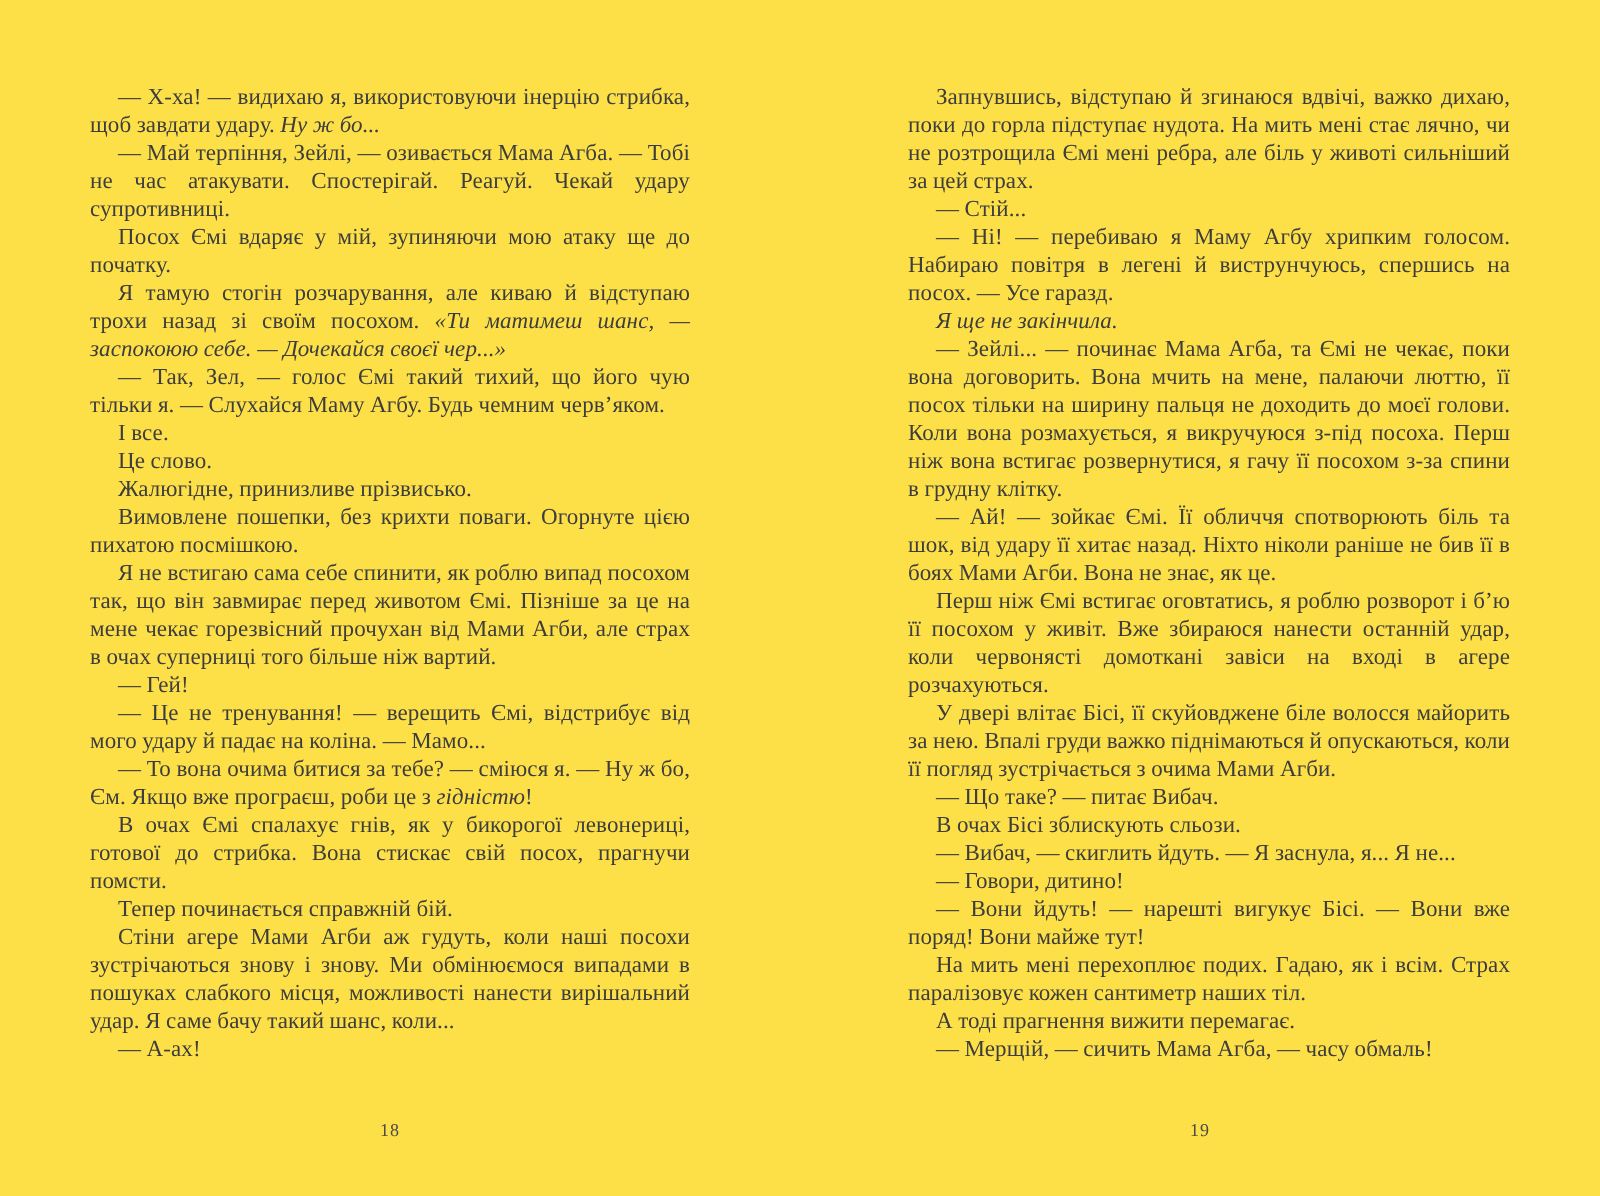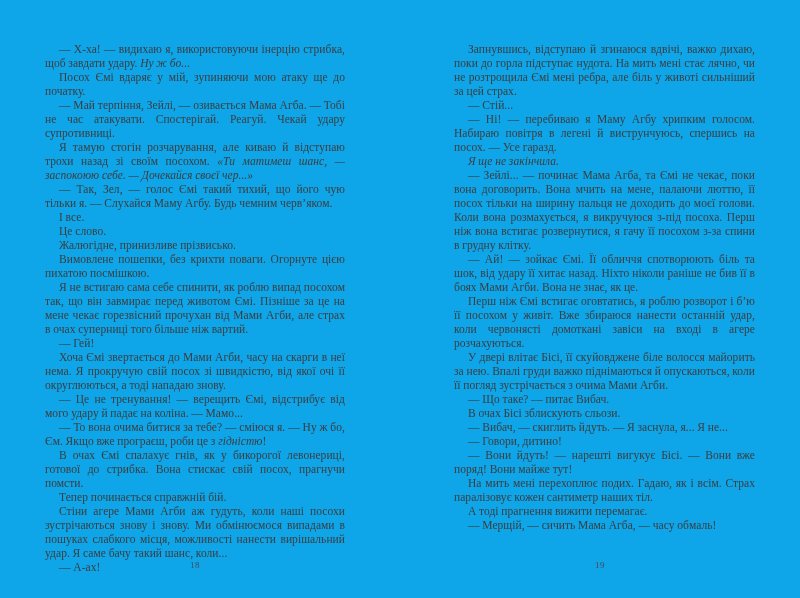--- a/index.html
+++ b/index.html
@@ -11,21 +11,21 @@
     width: 800px;
     height: 598px;
     font-family: "Liberation Serif", serif;
     color: #3d3d3d;
     overflow: hidden;
   }
   .spread {
     position: relative;
     width: 800px;
     height: 598px;
-    background: #0ea5e9;
+    background: #fde047;
   }
   .text-block {
     position: absolute;
     top: 42px;
     text-align: justify;
     font-size: 11.5px;
     line-height: 14px;
     letter-spacing: 0.05px;
     word-spacing: -0.2px;
     hyphens: auto;
@@ -50,31 +50,30 @@
   .pn-left  { left: 175px; }
   .pn-right { left: 580px; }
 </style>
 </head>
 <body>
 
 <div class="spread">
 
   <div class="text-block text-left">
       <p class="para"><span>— Х-ха! — видихаю я, використовуючи інерцію стрибка, щоб завдати удару. </span><span class="italic">Ну ж бо...</span></p>
+      <p class="para"><span>— Май терпіння, Зейлі, — озивається Мама Агба. — Тобі не час атакувати. Спостерігай. Реагуй. Чекай удару супротивниці.</span></p>
       <p class="para"><span>Посох Ємі вдаряє у мій, зупиняючи мою атаку ще до початку.</span></p>
-      <p class="para"><span>— Май терпіння, Зейлі, — озивається Мама Агба. — Тобі не час атакувати. Спостерігай. Реагуй. Чекай удару супротивниці.</span></p>
       <p class="para"><span>Я тамую стогін розчарування, але киваю й відступаю трохи назад зі своїм посохом. </span><span class="italic">«Ти матимеш шанс, — заспокоюю себе. — Дочекайся своєї чер...»</span></p>
       <p class="para"><span>— Так, Зел, — голос Ємі такий тихий, що його чую тільки я. — Слухайся Маму Агбу. Будь чемним черв’яком.</span></p>
       <p class="para"><span>І все.</span></p>
       <p class="para"><span>Це слово.</span></p>
       <p class="para"><span>Жалюгідне, принизливе прізвисько.</span></p>
       <p class="para"><span>Вимовлене пошепки, без крихти поваги. Огорнуте цією пихатою посмішкою.</span></p>
       <p class="para"><span>Я не встигаю сама себе спинити, як роблю випад посохом так, що він завмирає перед животом Ємі. Пізніше за це на мене чекає горезвісний прочухан від Мами Агби, але страх в очах суперниці того більше ніж вартий.</span></p>
       <p class="para"><span>— Гей!</span></p>
-      <p class="para"><span>Хоча Ємі звертається до Мами Агби, часу на скарги в неї нема. Я прокручую свій посох зі швидкістю, від якої очі її округлюються, а тоді нападаю знову.</span></p>
       <p class="para"><span>— Це не тренування! — верещить Ємі, відстрибує від мого удару й падає на коліна. — Мамо...</span></p>
       <p class="para"><span>— То вона очима битися за тебе? — сміюся я. — Ну ж бо, Єм. Якщо вже програєш, роби це з </span><span class="italic">гідністю</span><span>!</span></p>
       <p class="para"><span>В очах Ємі спалахує гнів, як у бикорогої левонериці, готової до стрибка. Вона стискає свій посох, прагнучи помсти.</span></p>
       <p class="para"><span>Тепер починається справжній бій.</span></p>
       <p class="para"><span>Стіни агере Мами Агби аж гудуть, коли наші посохи зустрічаються знову і знову. Ми обмінюємося випадами в пошуках слабкого місця, можливості нанести вирішальний удар. Я саме бачу такий шанс, коли...</span></p>
       <p class="para"><span>— А-ах!</span></p>
     </div>
 
   <div class="text-block text-right">
       <p class="para"><span>Запнувшись, відступаю й згинаюся вдвічі, важко дихаю, поки до горла підступає нудота. На мить мені стає лячно, чи не розтрощила Ємі мені ребра, але біль у животі сильніший за цей страх.</span></p>

